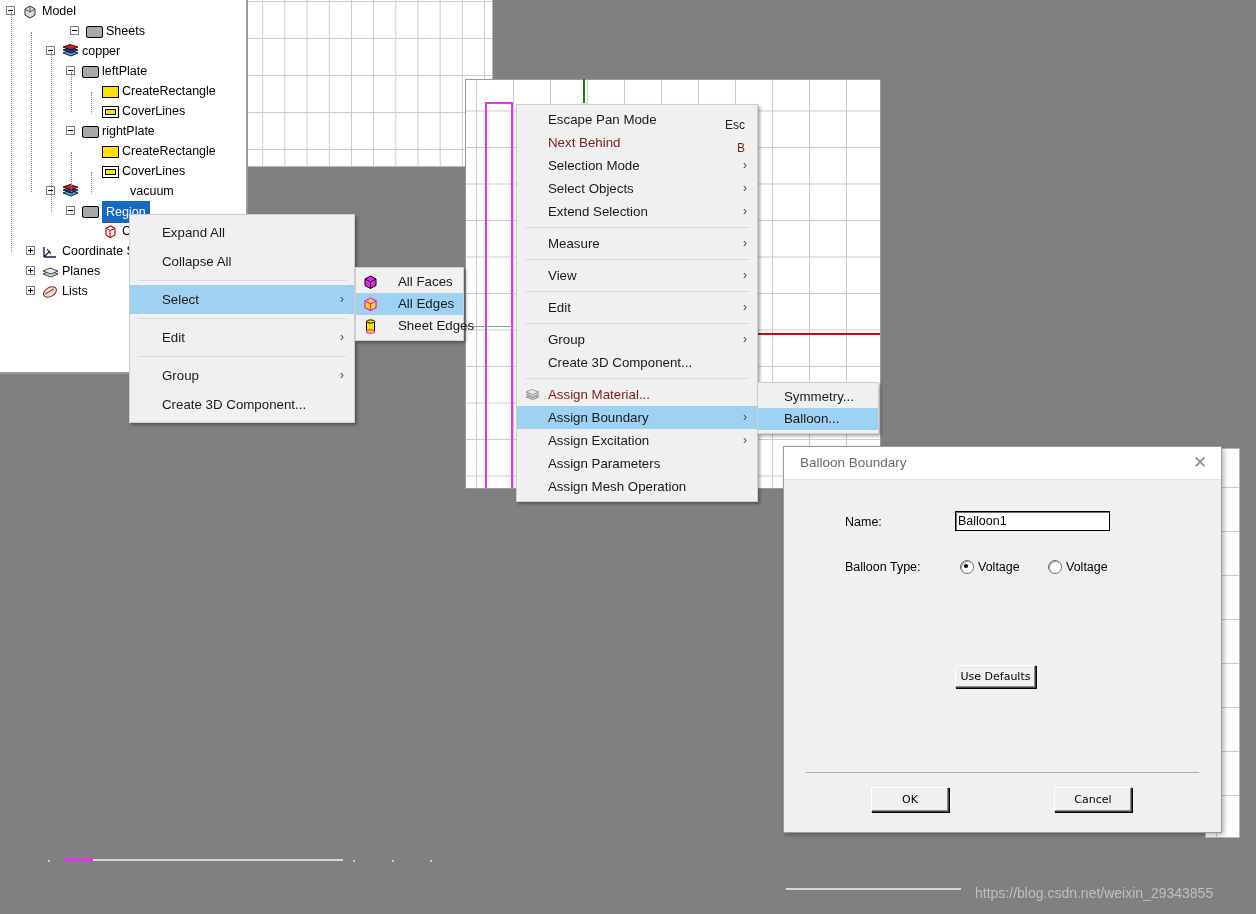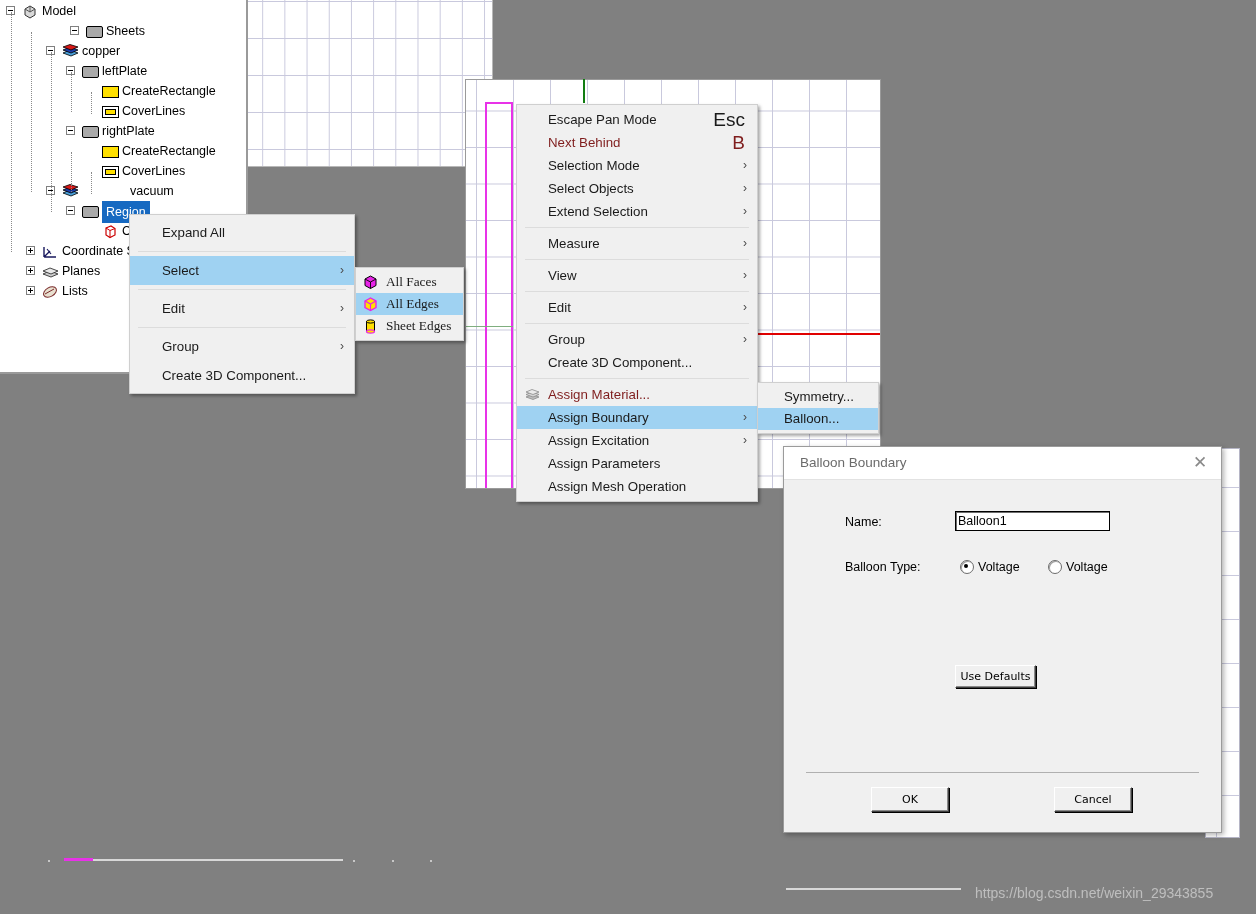--- a/index.html
+++ b/index.html
@@ -86,28 +86,28 @@
     box-shadow:2px 2px 3px rgba(0,0,0,.35);
     font-size:13.3px;color:#1a1a1a;
     padding:3px 0;
   }
   .mi{
     position:relative;height:23px;line-height:23px;
     padding:0 10px 0 32px;white-space:nowrap;cursor:default;
   }
   .mi.hl{background:#9fd2f2;}
   .mi.dis{color:#7f1d1d;}
-  .mi .acc{position:absolute;right:12px;top:0;font-size:19px;}
+  .mi .acc{position:absolute;right:12px;top:6px;font-size:12px;}
   .mi .arr{position:absolute;right:10px;top:0;font-size:12px;color:#4a4a4a;}
   .msep{height:1px;background:#dcdcdc;margin:4px 8px;}
 
   #menu-tree{left:129px;top:214px;width:224px;}
   #menu-tree .mi{padding-left:32px;height:29px;line-height:29px;}
   #menu-select{left:355px;top:267px;width:107px;}
-  #menu-select .mi{padding-left:30px;height:22px;line-height:22px;font-family:Liberation Serif, serif;}
+  #menu-select .mi{padding-left:42px;height:22px;line-height:22px;}
   #menu-main{left:516px;top:104px;width:240px;}
   #menu-main .mi{padding-left:31px;height:23px;line-height:23px;}
   #menu-boundary{left:757px;top:382px;width:120px;}
   #menu-boundary .mi{padding-left:26px;height:22px;line-height:22px;}
 
   .mic{position:absolute;left:8px;top:4px;width:15px;height:15px;}
 
   
   #dialog{
     position:absolute;left:783px;top:446px;width:437px;height:385px;
@@ -279,20 +279,21 @@
     <span class="dotline" style="left: 31px; top: 32px; height: 160px;"></span>
     <span class="dotline" style="left: 51px; top: 52px; height: 160px;"></span>
     <span class="dotline" style="left: 71px; top: 72px; height: 40px;"></span>
     <span class="dotline" style="left: 71px; top: 152px; height: 40px;"></span>
     <span class="dotline" style="left: 91px; top: 92px; height: 22px;"></span>
     <span class="dotline" style="left: 91px; top: 172px; height: 22px;"></span>
   </div>
 
 <div class="menu" id="menu-tree">
     <div class="mi"><span>Expand All</span></div>
+    <div class="mi"><span>Collapse All</span></div>
     <div class="msep"></div>
     <div class="mi hl"><span>Select</span><span class="arr">›</span></div>
     <div class="msep"></div>
     <div class="mi"><span>Edit</span><span class="arr">›</span></div>
     <div class="msep"></div>
     <div class="mi"><span>Group</span><span class="arr">›</span></div>
     <div class="mi"><span>Create 3D Component...</span></div>
   </div>
 <div class="menu" id="menu-select">
     <div class="mi"><span class="mic" style="left: 7px;"><svg width="15" height="15" viewBox="0 0 15 15">

